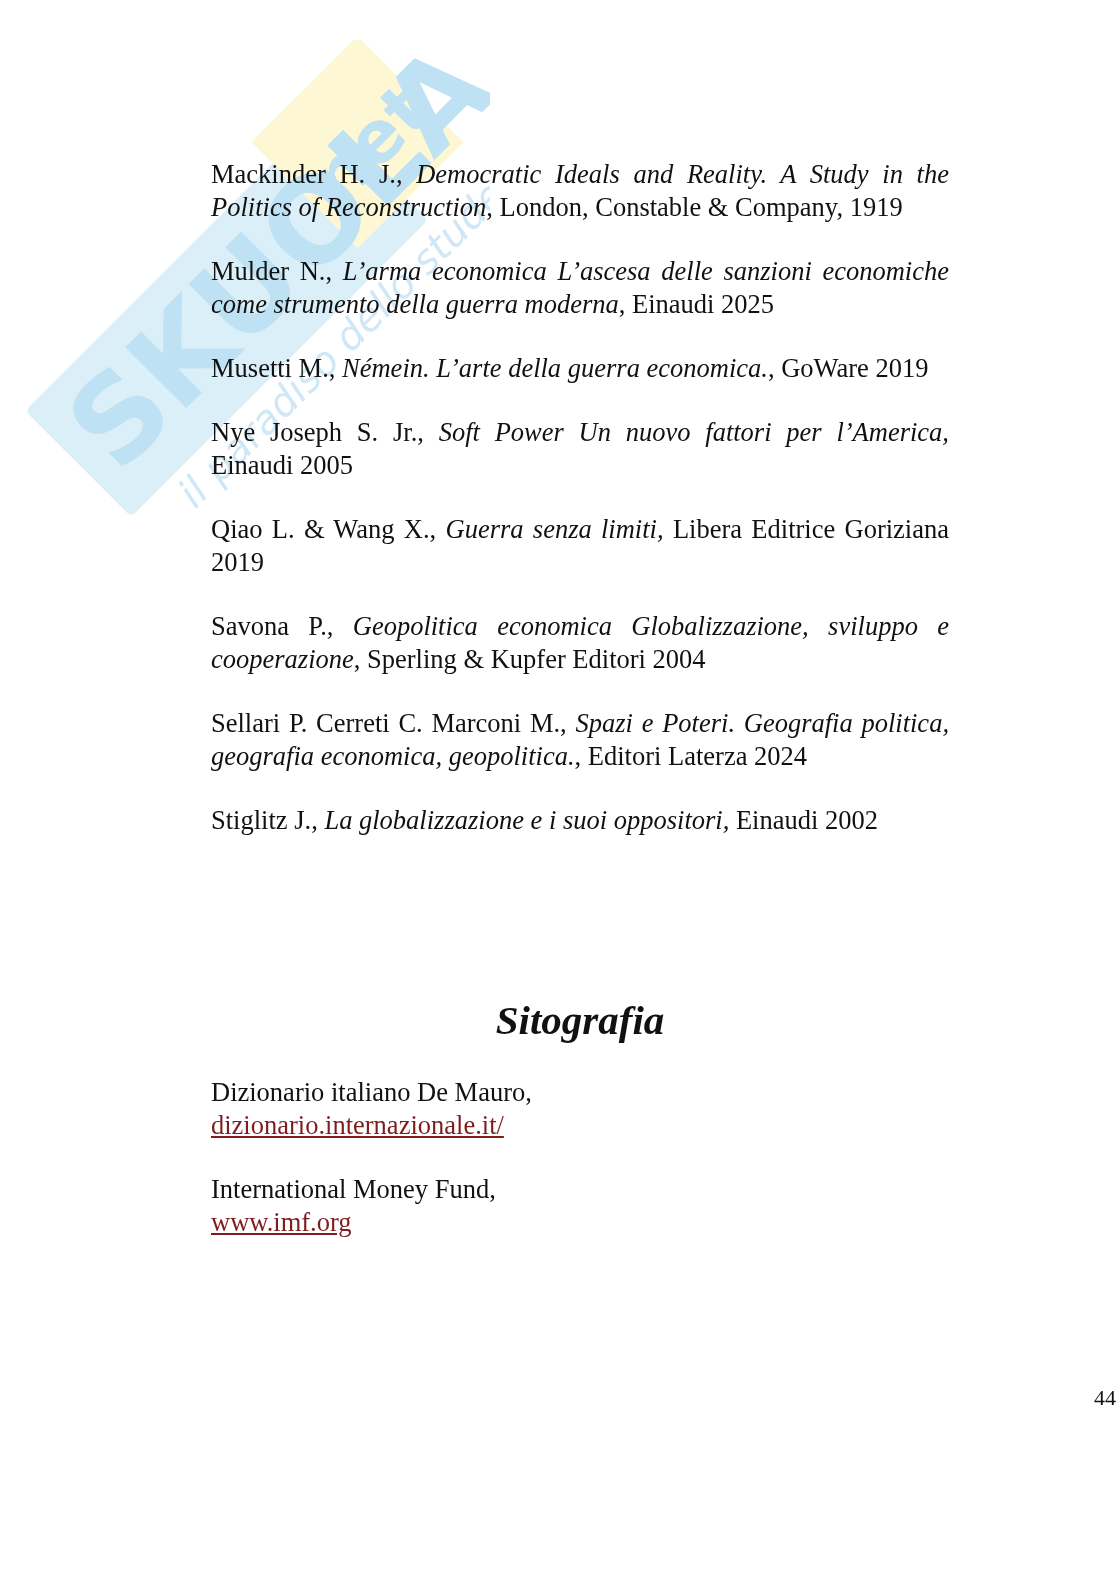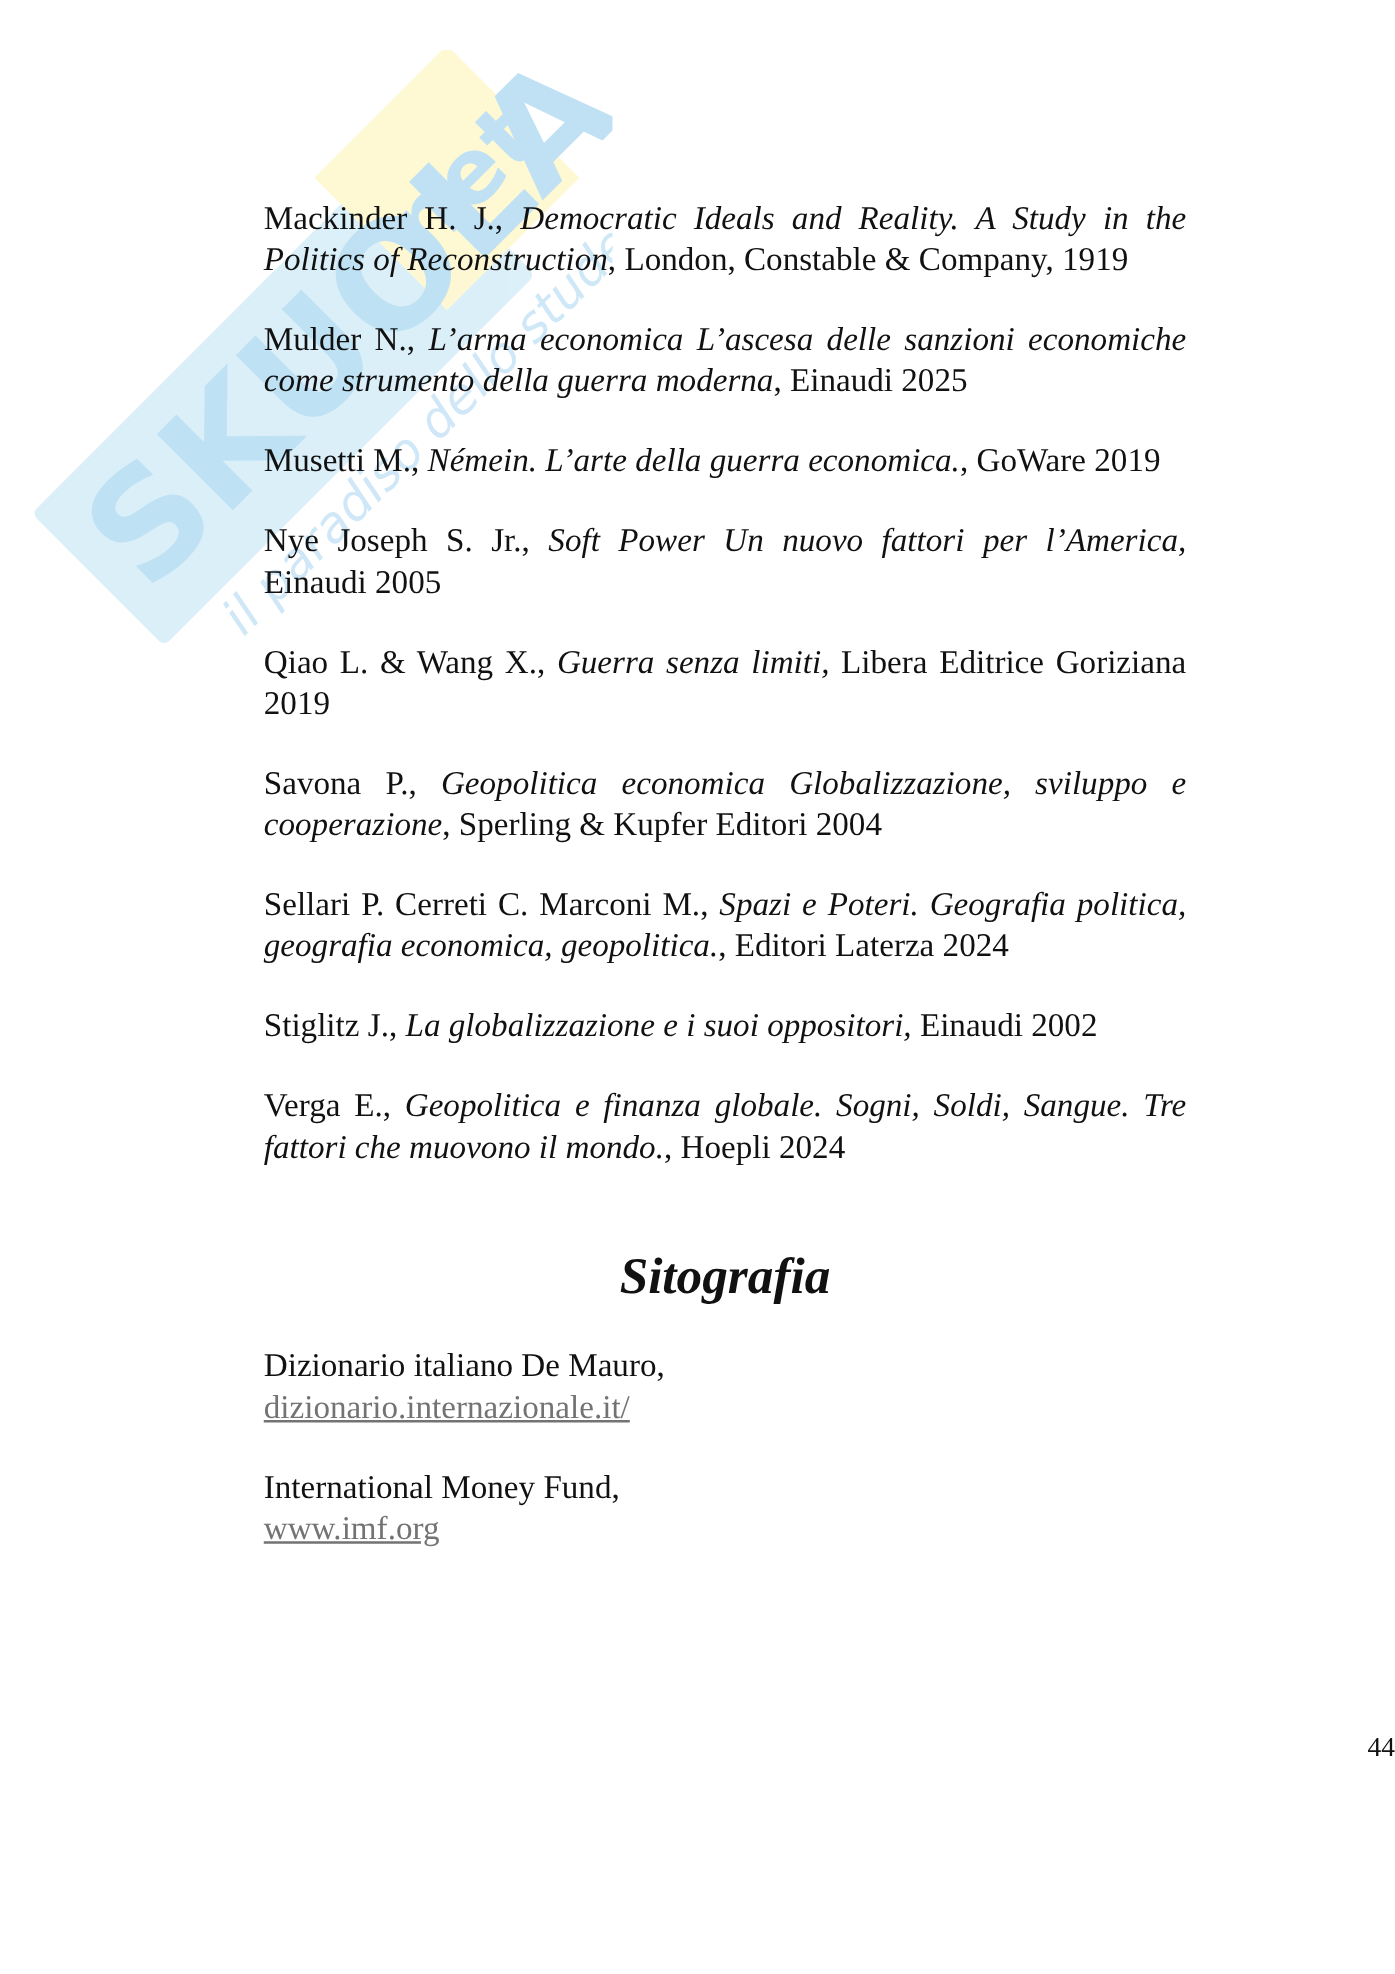--- a/index.html
+++ b/index.html
@@ -6,21 +6,21 @@
   body { width: 1116px; height: 1579px; position: relative; overflow: hidden;
          font-family: "Liberation Serif", "DejaVu Serif", serif; color: #111; }
   .watermark { position: absolute; left: 20px; top: 40px; width: 470px; height: 480px; pointer-events: none; }
   .content { position: absolute; left: 211px; top: 158px; width: 738px; }
   .entry { font-size: 26.5px; line-height: 33px; margin: 0 0 31px 0; text-align: justify; text-align-last: left; }
   .entry i { font-style: italic; }
   .heading { position: absolute; left: 0; top: 838px; width: 738px; text-align: center;
              font-size: 41px; font-weight: bold; font-style: italic; margin: 0; }
   .sites { position: absolute; left: 0; top: 918px; width: 738px; }
   .site { font-size: 26.5px; line-height: 33px; margin: 0 0 31px 0; }
-  .site a { color: #737373; text-decoration: underline; }
+  .site a { color: #7f1d1d; text-decoration: underline; }
   .page-number { position: absolute; left: 0; width: 1116px; top: 1385px; text-align: right; font-size: 22px; }
 </style>
 </head>
 <body>
 
 <svg class="watermark" viewBox="0 0 470 480" xmlns="http://www.w3.org/2000/svg">
   <g transform="rotate(-45 235 240)" opacity="0.55">
     <rect x="-20" y="170" width="420" height="150" rx="6" fill="#bfe3f5"></rect>
     <rect x="330" y="140" width="150" height="150" fill="#fdf3b0"></rect>
     <text x="0" y="282" font-family="DejaVu Sans, sans-serif" font-weight="bold" font-size="118" fill="#8cc9ec">SKUOLA</text>
@@ -31,21 +31,20 @@
 
 <div class="content">
   <p class="entry"><span>Mackinder H. J., </span><i>Democratic Ideals and Reality. A Study in the Politics of Reconstruction</i><span>, London, Constable &amp; Company, 1919</span></p>
   <p class="entry"><span>Mulder N., </span><i>L’arma economica L’ascesa delle sanzioni economiche come strumento della guerra moderna</i><span>, Einaudi 2025</span></p>
   <p class="entry"><span>Musetti M., </span><i>Némein. L’arte della guerra economica.</i><span>, GoWare 2019</span></p>
   <p class="entry"><span>Nye Joseph S. Jr., </span><i>Soft Power Un nuovo fattori per l’America,</i><span> Einaudi 2005</span></p>
   <p class="entry"><span>Qiao L. &amp; Wang X., </span><i>Guerra senza limiti,</i><span> Libera Editrice Goriziana 2019</span></p>
   <p class="entry"><span>Savona P., </span><i>Geopolitica economica Globalizzazione, sviluppo e cooperazione</i><span>, Sperling &amp; Kupfer Editori 2004</span></p>
   <p class="entry"><span>Sellari P. Cerreti C. Marconi M., </span><i>Spazi e Poteri. Geografia politica, geografia economica, geopolitica.</i><span>, Editori Laterza 2024</span></p>
   <p class="entry"><span>Stiglitz J., </span><i>La globalizzazione e i suoi oppositori,</i><span> Einaudi 2002</span></p>
-  <p class="entry"><span>Verga E., </span><i>Geopolitica e finanza globale. Sogni, Soldi, Sangue. Tre fattori che muovono il mondo.</i><span>, Hoepli 2024</span></p>
 
   <h2 class="heading">Sitografia</h2>
 
   <div class="sites">
     <p class="site">
       <span>Dizionario italiano De Mauro,</span><br>
       <a>dizionario.internazionale.it/</a>
     </p>
     <p class="site">
       <span>International Money Fund,</span><br>

